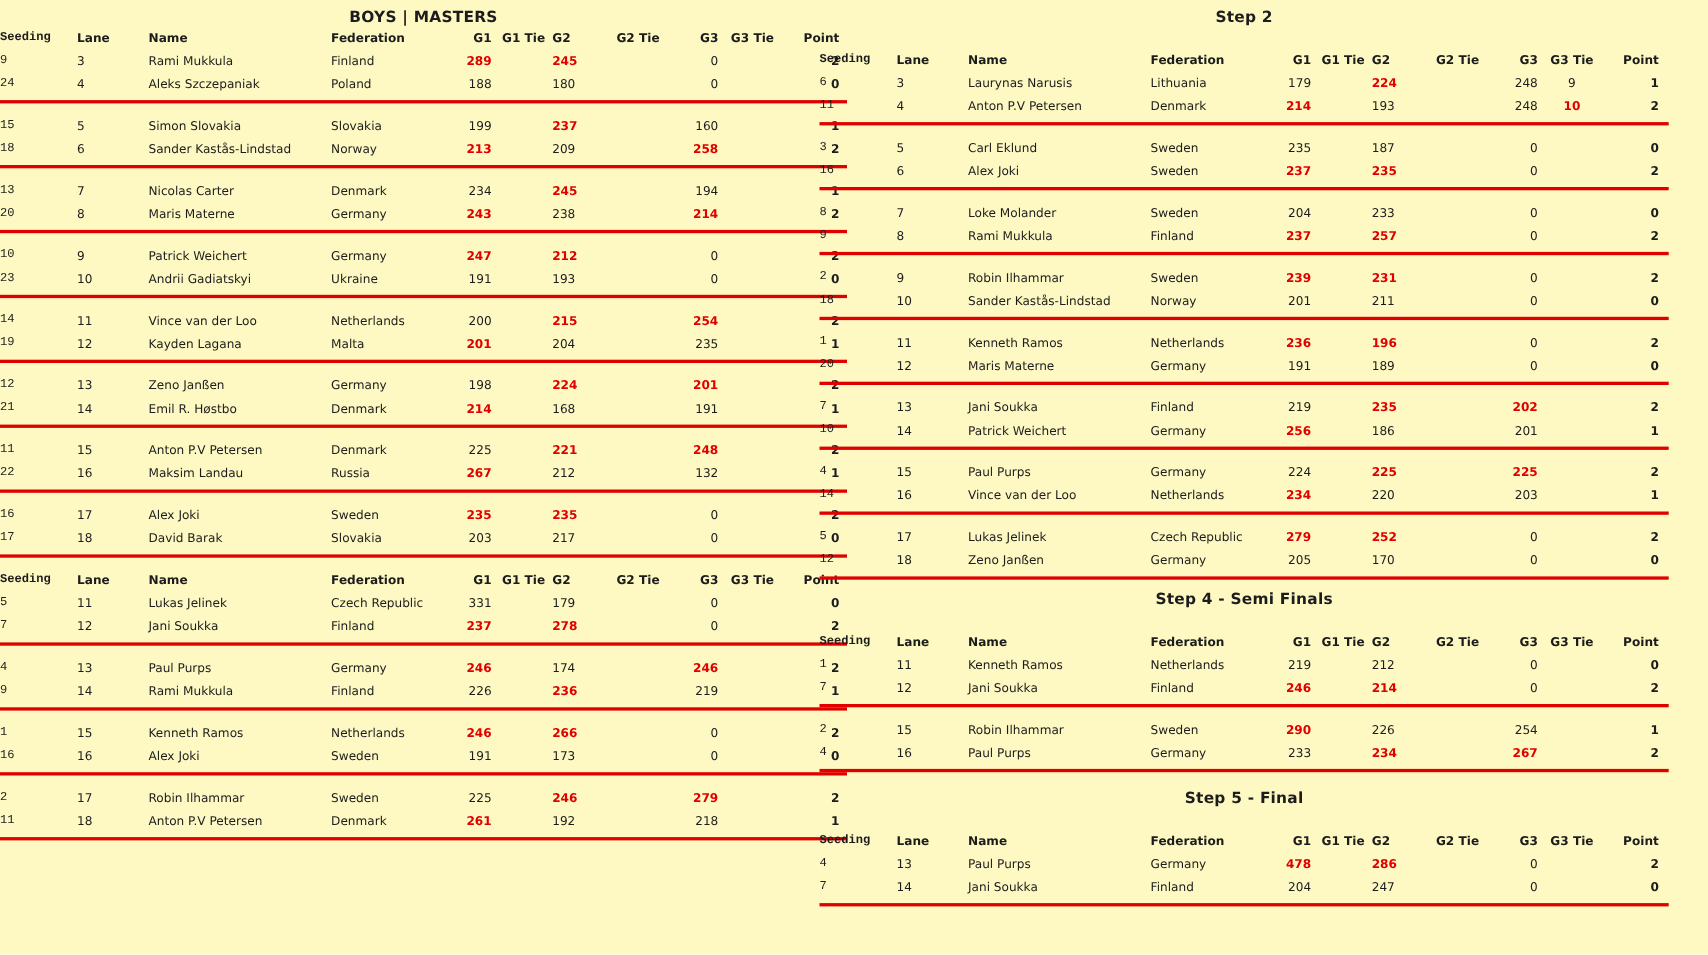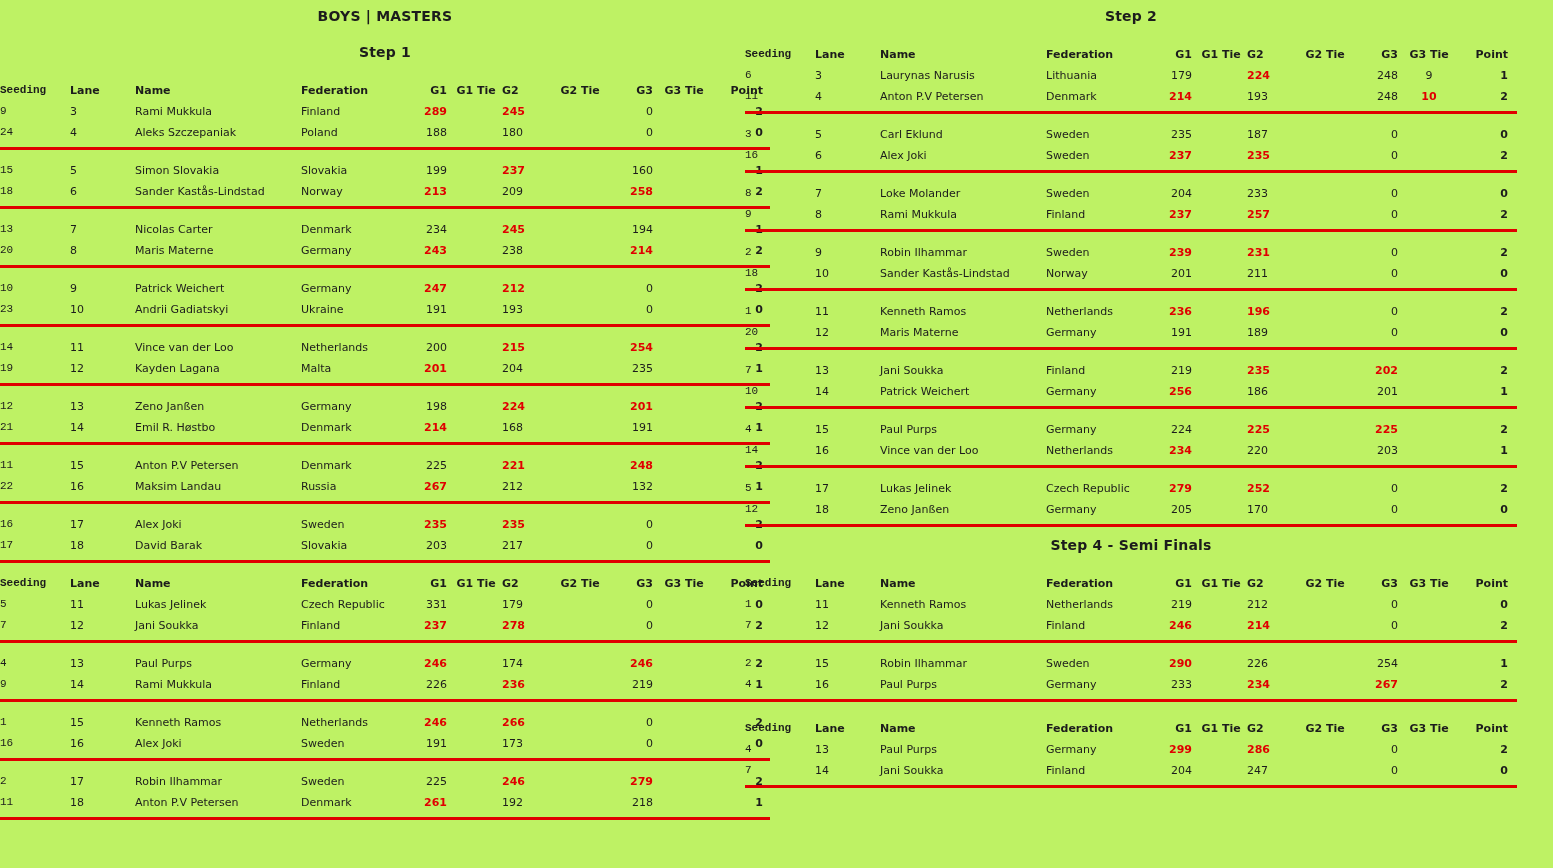--- a/index.html
+++ b/index.html
@@ -1,17 +1,17 @@
 <!DOCTYPE html>
 <html style="--win-red: #e00000; --sep-red: #e00000;"><head>
 <meta charset="utf-8">
 <style>
   html,body{margin:0;padding:0;background:#ffffff;}
   body{font-family:"DejaVu Sans","Liberation Sans",sans-serif;color:#1c1c1c;}
-  .page{position:relative;width:1553px;height:868px;background:#bef264;overflow:hidden;}
+  .page{position:relative;width:1553px;height:868px;background:#fef9c3;overflow:hidden;}
   .col{position:absolute;top:0;}
   .col-left{left:0;width:770px;}
   .col-right{left:745px;width:772px;}
   .page-title{margin-top:8px;text-align:center;font-weight:bold;font-size:14px;line-height:16px;letter-spacing:.2px;}
   .step-title{text-align:center;font-weight:bold;font-size:14px;line-height:16px;margin-bottom:20px;letter-spacing:.2px;}
   .col-left section.step:first-of-type .step-title{margin-top:20px;}
   .col-right section.step:first-of-type .step-title{margin-top:8px;}
   .step-gap{margin-top:10px;}
   .step-gap2{margin-top:16px;}
   .hdr-row,.row{display:flex;height:21px;line-height:21px;font-size:11px;}
@@ -31,21 +31,20 @@
   .win{color:var(--win-red,#e00000);font-weight:bold;}
   .sep{height:3px;background:var(--sep-red,#e00000);margin:4px 0 10px 0;}
 </style>
 </head>
 <body style="color: rgb(28, 28, 28);">
 
 <div class="page">
   <div class="col col-left">
     <div class="page-title">BOYS | MASTERS</div>
     <section class="step">
-        <div class="step-title">Step 1</div>
         <div class="hdr-row">
           <span class="cell c-seed">Seeding</span>
           <span class="cell c-lane">Lane</span>
           <span class="cell c-name">Name</span>
           <span class="cell c-fed">Federation</span>
           <span class="cell c-g1">G1</span>
           <span class="cell c-g1t">G1 Tie</span>
           <span class="cell c-g2">G2</span>
           <span class="cell c-g2t">G2 Tie</span>
           <span class="cell c-g3">G3</span>
@@ -734,40 +733,41 @@
             <span class="cell c-g2 win">234</span>
             <span class="cell c-g2t"></span>
             <span class="cell c-g3 win">267</span>
             <span class="cell c-g3t"></span>
             <span class="cell c-pt">2</span>
           </div>
           <div class="sep"></div>
         </div>
       </section>
     <section class="step step-gap2">
+        <div class="step-title">Step 5 - Final</div>
         <div class="hdr-row">
           <span class="cell c-seed">Seeding</span>
           <span class="cell c-lane">Lane</span>
           <span class="cell c-name">Name</span>
           <span class="cell c-fed">Federation</span>
           <span class="cell c-g1">G1</span>
           <span class="cell c-g1t">G1 Tie</span>
           <span class="cell c-g2">G2</span>
           <span class="cell c-g2t">G2 Tie</span>
           <span class="cell c-g3">G3</span>
           <span class="cell c-g3t">G3 Tie</span>
           <span class="cell c-pt">Point</span>
         </div>
         <div class="pair">
           <div class="row">
             <span class="cell c-seed">4</span>
             <span class="cell c-lane">13</span>
             <span class="cell c-name">Paul Purps</span>
             <span class="cell c-fed">Germany</span>
-            <span class="cell c-g1 win">299</span>
+            <span class="cell c-g1 win">478</span>
             <span class="cell c-g1t"></span>
             <span class="cell c-g2 win">286</span>
             <span class="cell c-g2t"></span>
             <span class="cell c-g3">0</span>
             <span class="cell c-g3t"></span>
             <span class="cell c-pt">2</span>
           </div>
           <div class="row">
             <span class="cell c-seed">7</span>
             <span class="cell c-lane">14</span>

